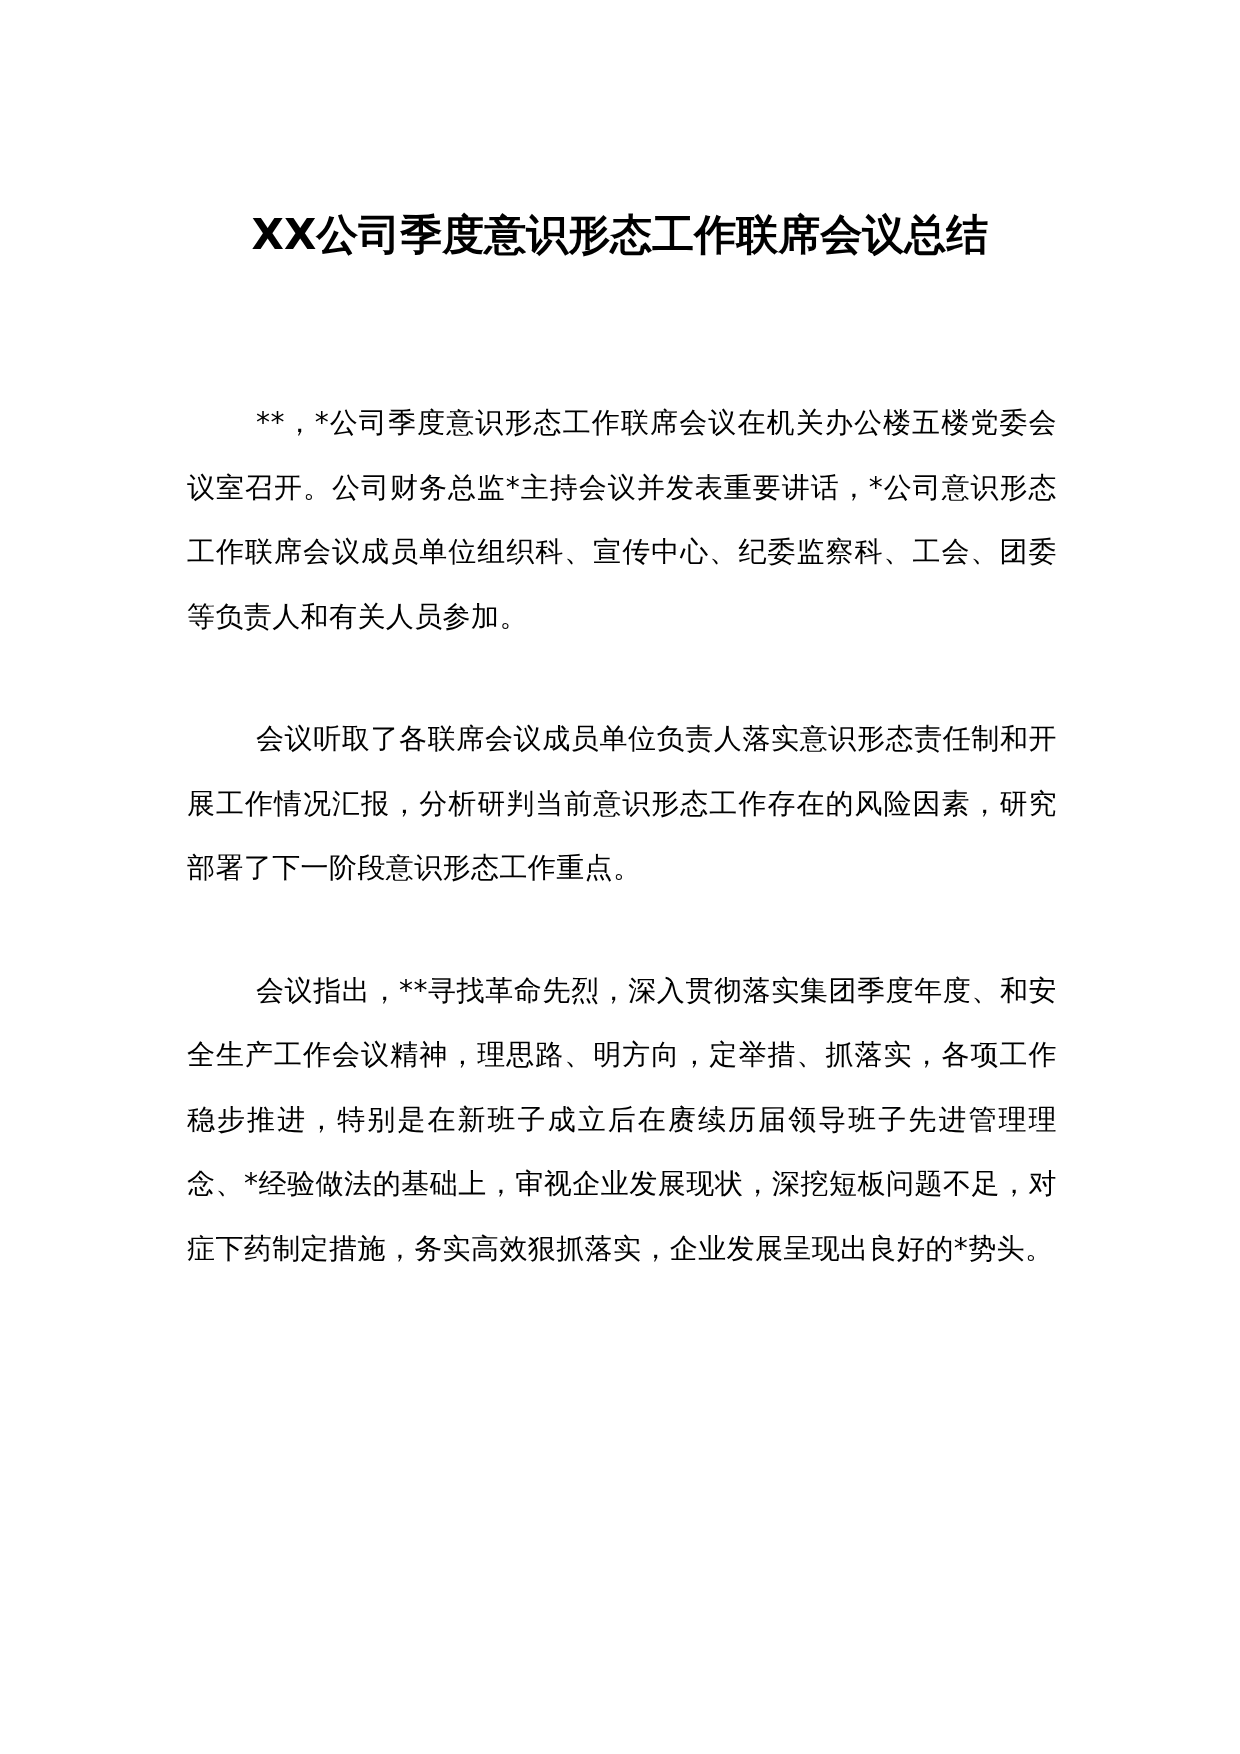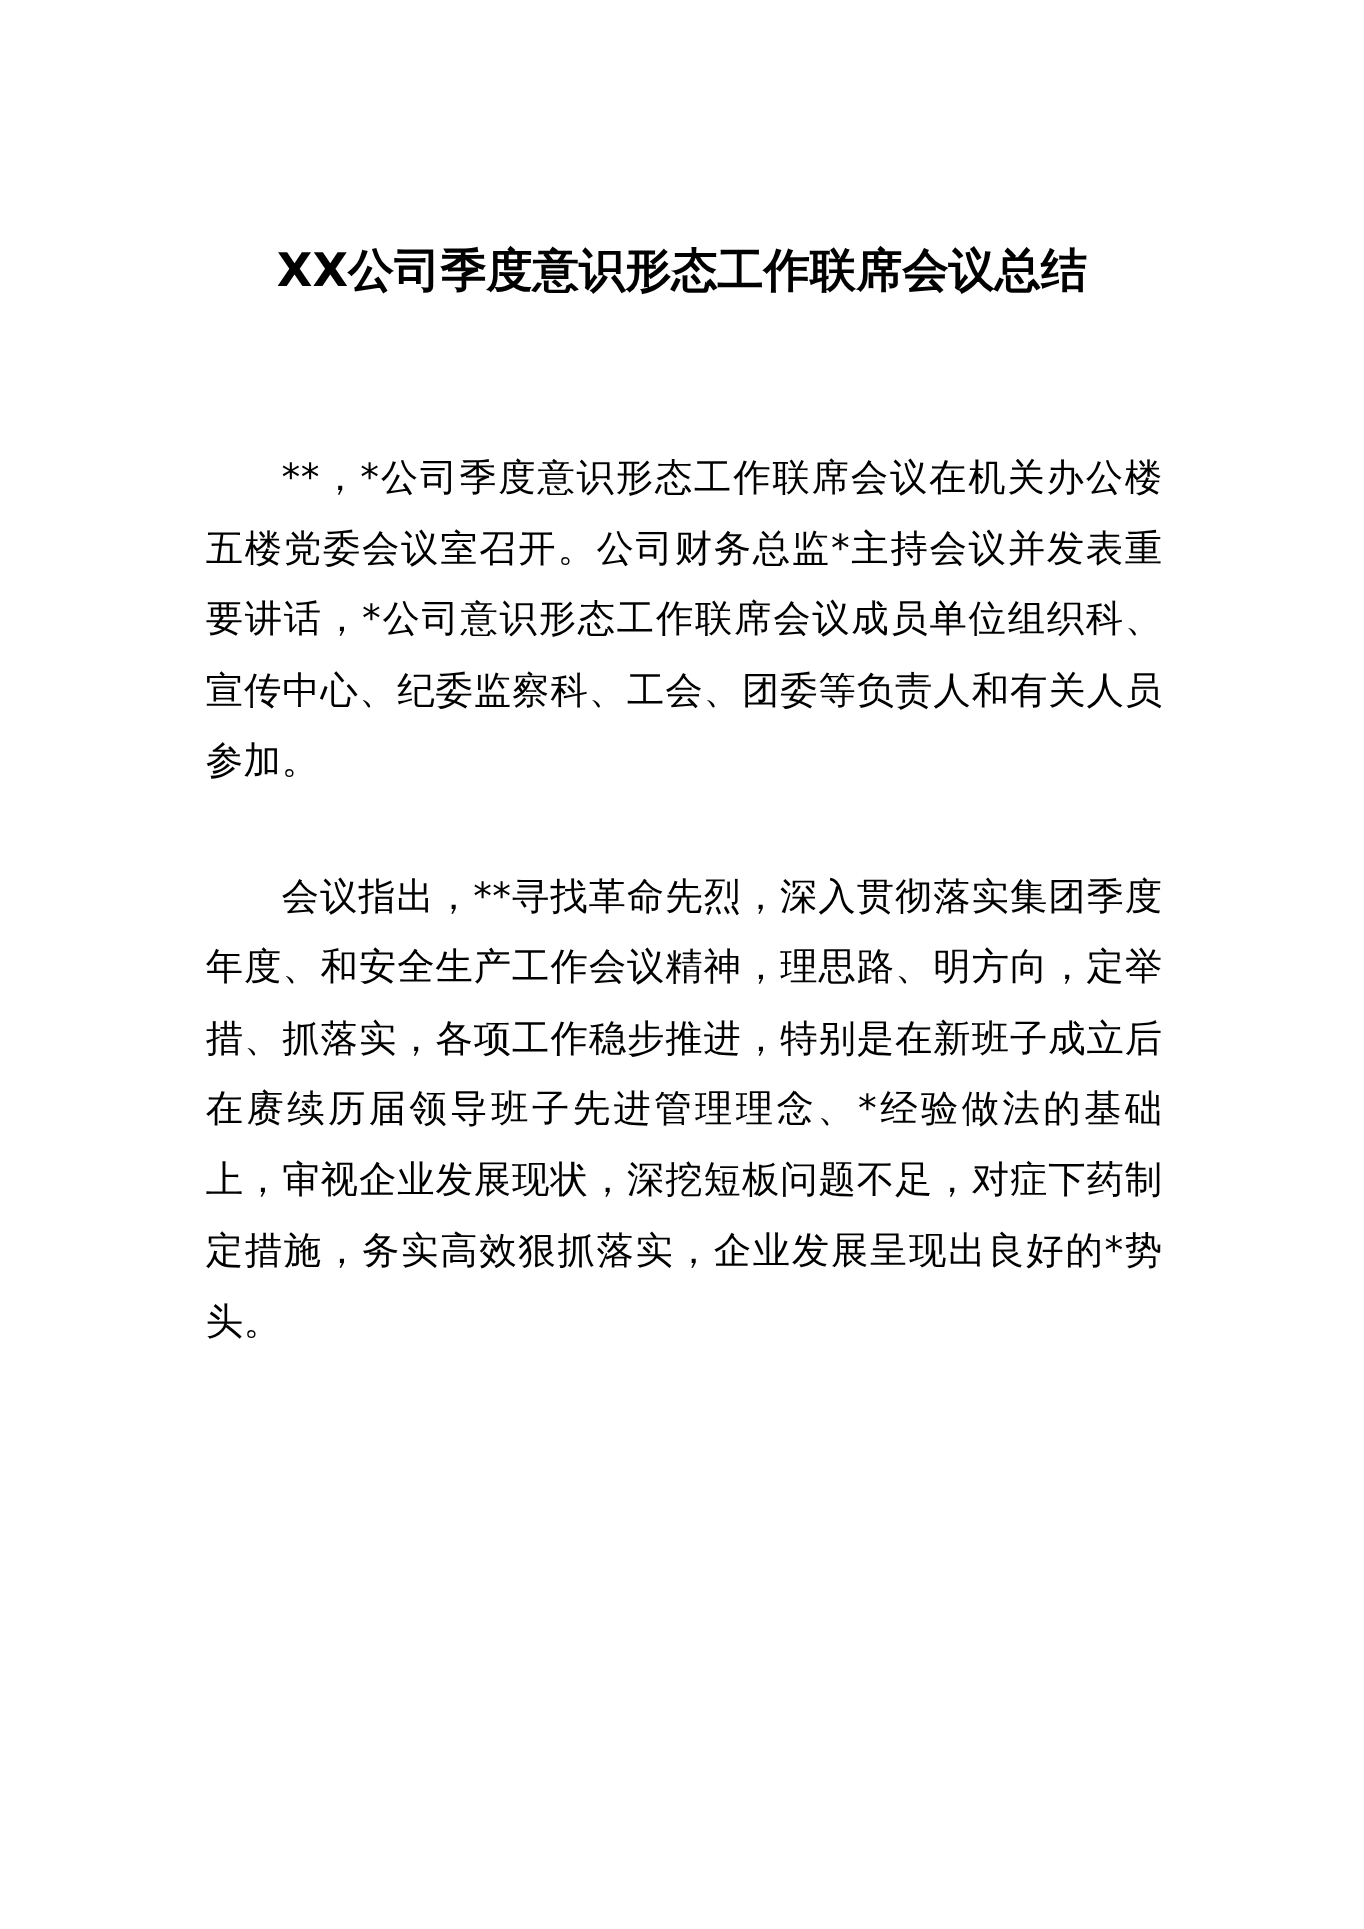--- a/index.html
+++ b/index.html
@@ -11,21 +11,21 @@
     width: 1240px;
     height: 1754px;
     position: relative;
     overflow: hidden;
     font-family: "DejaVu Sans", "Liberation Sans", sans-serif;
     color: #000000;
   }
   .page {
     position: absolute;
     left: 0;
-    top: 12px;
+    top: 1px;
     width: 1240px;
     height: 1492px;
     background: #ffffff;
   }
   .doc-title {
     position: absolute;
     left: 0;
     top: 206px;
     width: 1240px;
     text-align: center;
@@ -36,31 +36,32 @@
     margin: 0;
   }
   .body-text {
     position: absolute;
     left: 187px;
     width: 870px;
     top: 390px;
   }
   .para {
     margin: 0 0 58px 0;
-    font-size: 34px;
+    font-size: 28px;
     line-height: 64.5px;
     text-indent: 69px;
     text-align: justify;
     letter-spacing: 0.4px;
     word-break: break-all;
   }
 </style>
 </head>
 <body>
 
 <div class="page">
   <h1 class="doc-title">XX公司季度意识形态工作联席会议总结</h1>
 
   <div class="body-text">
     <p class="para">**，*公司季度意识形态工作联席会议在机关办公楼五楼党委会议室召开。公司财务总监*主持会议并发表重要讲话，*公司意识形态工作联席会议成员单位组织科、宣传中心、纪委监察科、工会、团委等负责人和有关人员参加。</p>
+    <p class="para">会议听取了各联席会议成员单位负责人落实意识形态责任制和开展工作情况汇报，分析研判当前意识形态工作存在的风险因素，研究部署了下一阶段意识形态工作重点。</p>
     <p class="para">会议指出，**寻找革命先烈，深入贯彻落实集团季度年度、和安全生产工作会议精神，理思路、明方向，定举措、抓落实，各项工作稳步推进，特别是在新班子成立后在赓续历届领导班子先进管理理念、*经验做法的基础上，审视企业发展现状，深挖短板问题不足，对症下药制定措施，务实高效狠抓落实，企业发展呈现出良好的*势头。</p>
   </div>
 </div>
 
 </body></html>

